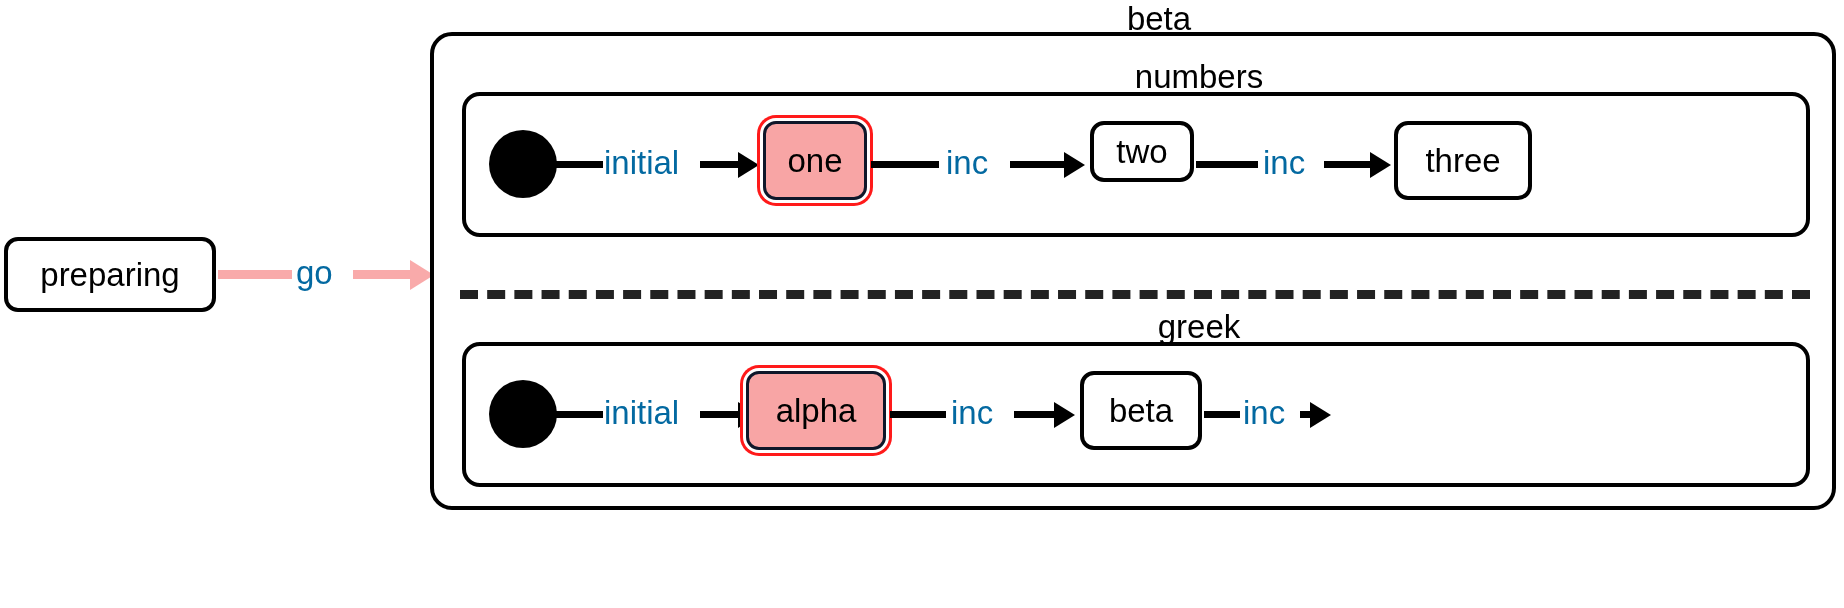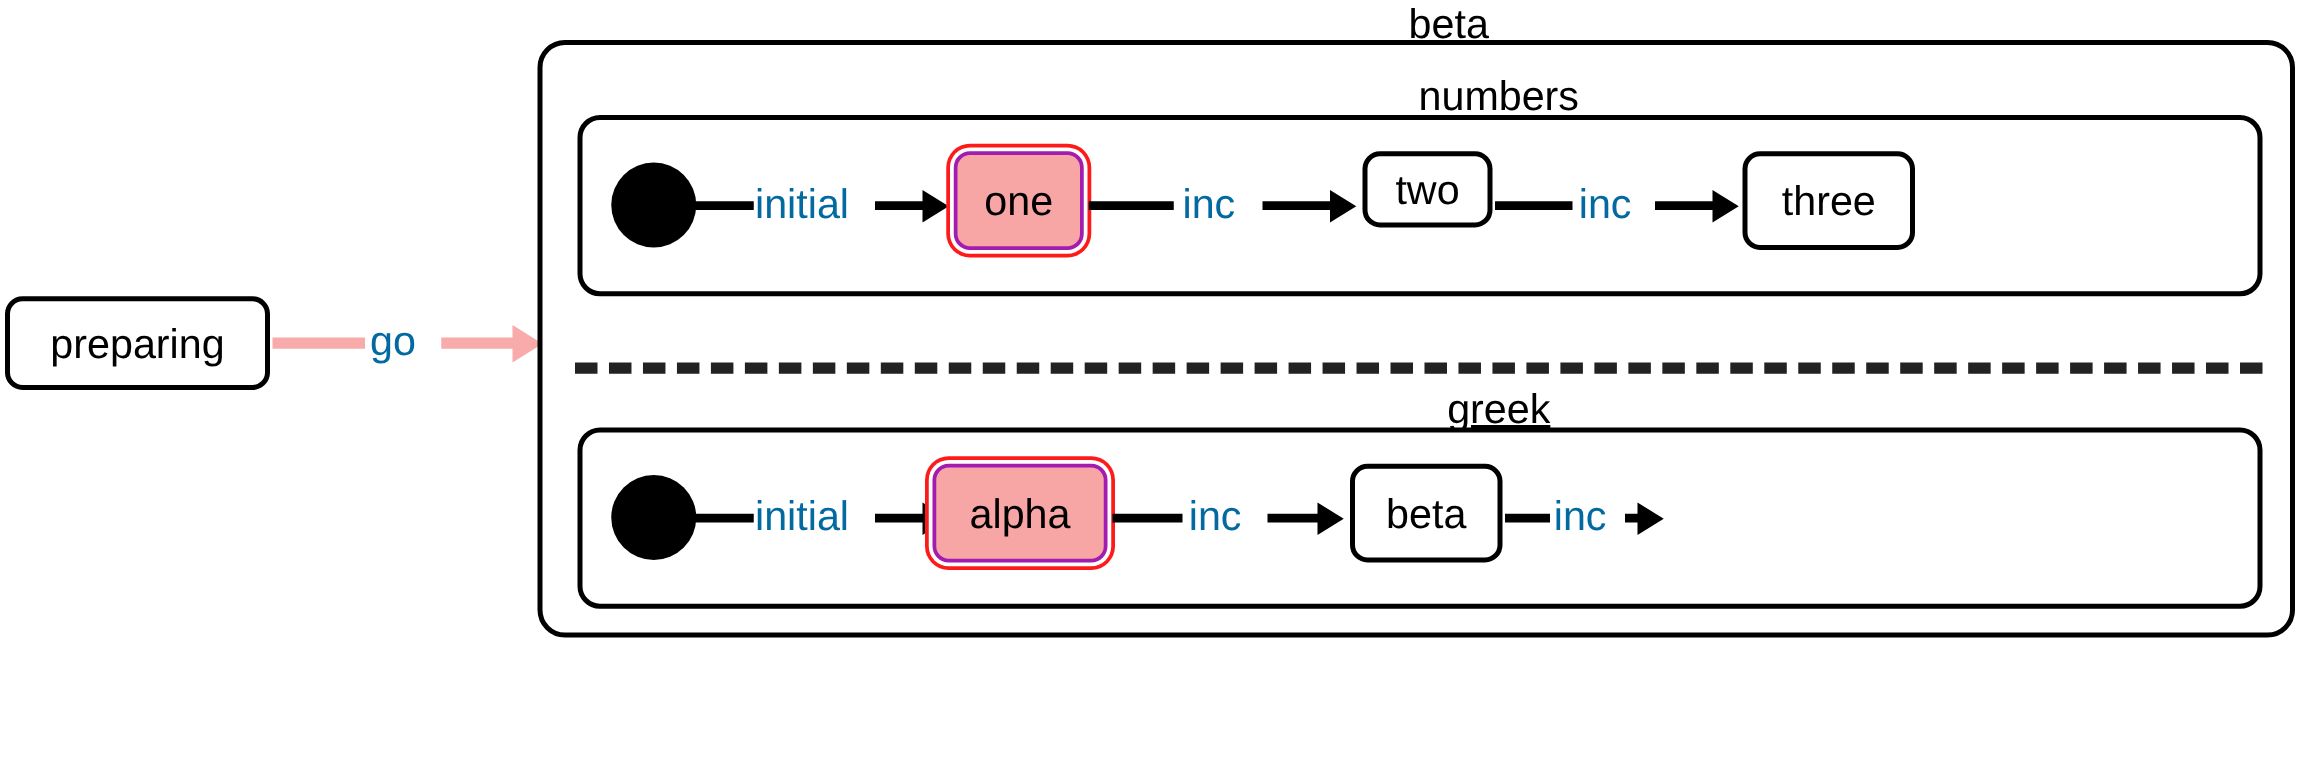--- a/index.html
+++ b/index.html
@@ -31,21 +31,21 @@
     background: #ffffff;
     border: 4px solid #000000;
     border-radius: 14px;
     color: #000000;
     font-size: 33px;
     line-height: 1;
     white-space: nowrap;
   }
   .node.highlight {
     background: #f8a5a5;
-    border: 3px solid #a21caf;
+    border: 3px solid #0f172a;
     box-shadow: 0 0 0 3px #ffffff, 0 0 0 6px #ff1a1a;
     border-radius: 13px;
   }
 
   
   .composite {
     position: absolute;
     box-sizing: border-box;
     background: transparent;
     border: 4px solid #000000;
@@ -160,21 +160,21 @@
   <div class="edge-label" style="left:1263px; top:146px;">inc</div>
   <div class="link" style="left:1324px; top:161px; width:50px;"></div>
   <div class="arrowhead" style="left:1370px; top:152px;"></div>
 
   <div class="node" style="left:1394px; top:121px; width:138px; height:79px;">
     <span>three</span>
   </div>
 
   <div class="divider" style="left:460px; top:290px; width:1350px;"></div>
 
-  <div class="caption" style="left:1139px; top:310px; width:120px;text-decoration:underline;">greek</div>
+  <div class="caption" style="left:1139px; top:310px; width:120px;">greek</div>
   <div class="region" style="left:462px; top:342px; width:1348px; height:145px;"></div>
 
   <div class="start-node" style="left:489px; top:380px;"></div>
   <div class="link" style="left:551px; top:411px; width:52px;"></div>
   <div class="edge-label" style="left:604px; top:396px;">initial</div>
   <div class="link" style="left:700px; top:411px; width:42px;"></div>
   <div class="arrowhead" style="left:738px; top:402px;"></div>
 
   <div class="node highlight" style="left:746px; top:371px; width:140px; height:79px;">
     <span>alpha</span>

